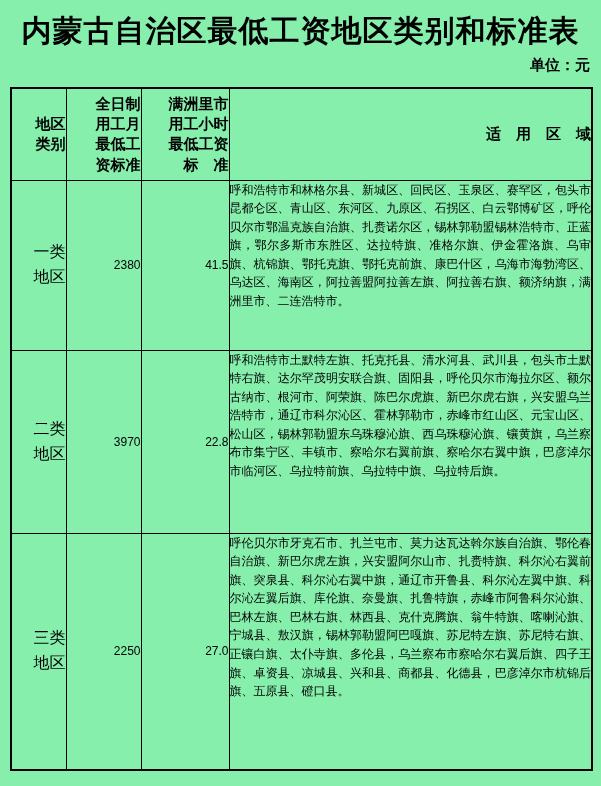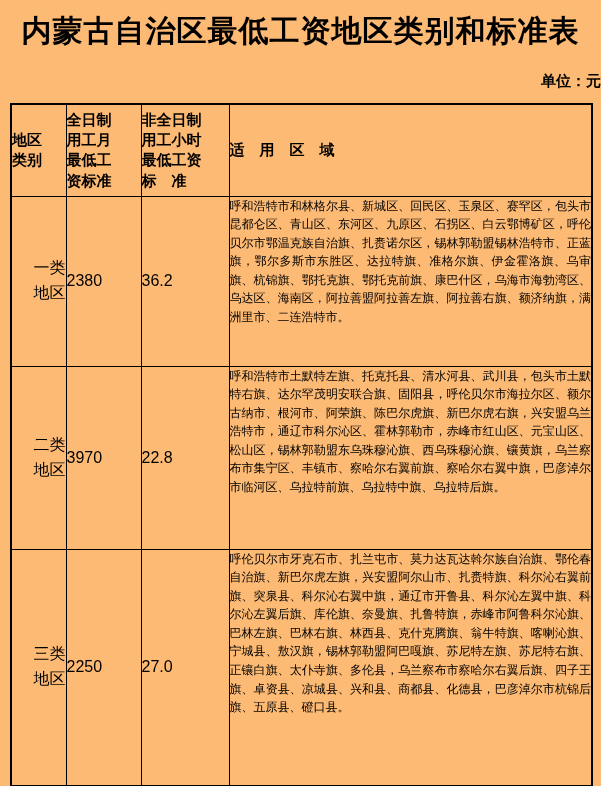--- a/index.html
+++ b/index.html
@@ -6,69 +6,70 @@
     margin: 0;
     padding: 0;
     background: #ffffff;
     color: #000000;
     font-family: "Liberation Sans", "DejaVu Sans", sans-serif;
   }
   .page {
     width: 601px;
     min-height: 786px;
     box-sizing: border-box;
-    background: #fdba74;
+    background: #86efac;
   }
   .title {
     margin: 0;
     padding-top: 14px;
     text-align: center;
     font-size: 30px;
     font-weight: bold;
     letter-spacing: 1px;
     line-height: 1.1;
   }
   .unit {
-    margin-top: 25px;
+    margin-top: 9px;
+    padding-right: 11px;
     text-align: right;
     font-size: 15px;
     font-weight: bold;
   }
   table.wage-table {
     margin: 12px 0 0 10px;
     width: 581px;
     border-collapse: collapse;
     border: 2px solid #000;
     table-layout: fixed;
   }
   table.wage-table th,
   table.wage-table td {
     border: 1px solid #000;
     padding: 0;
     box-sizing: border-box;
   }
   th.hdr {
     font-size: 15px;
     font-weight: bold;
-    text-align: left;
+    text-align: right;
     vertical-align: middle;
     white-space: pre-line;
     line-height: 1.35;
   }
   td.cat {
     font-size: 16px;
     font-weight: normal;
     text-align: right;
     vertical-align: middle;
     white-space: pre-line;
     line-height: 1.55;
   }
   td.num {
-    font-size: 16px;
-    text-align: left;
+    font-size: 12px;
+    text-align: right;
     vertical-align: middle;
   }
   td.regions {
     font-size: 12px;
     line-height: 18.6px;
     text-align: justify;
     text-justify: inter-character;
     vertical-align: top;
     padding: 1px 3px 2px 4px;
   }
@@ -94,33 +95,33 @@
       <col style="width:363px">
     </colgroup>
     <thead>
       <tr class="r-header">
         <th class="hdr">地区
 类别</th>
         <th class="hdr">全日制
 用工月
 最低工
 资标准</th>
-        <th class="hdr">非全日制
+        <th class="hdr">满洲里市
 用工小时
 最低工资
 标　准</th>
         <th class="hdr">适　用　区　域</th>
       </tr>
     </thead>
     <tbody>
       <tr class="r1">
         <td class="cat">一类
 地区</td>
         <td class="num">2380</td>
-        <td class="num">36.2</td>
+        <td class="num">41.5</td>
         <td class="regions">呼和浩特市和林格尔县、新城区、回民区、玉泉区、赛罕区，包头市昆都仑区、青山区、东河区、九原区、石拐区、白云鄂博矿区，呼伦贝尔市鄂温克族自治旗、扎赉诺尔区，锡林郭勒盟锡林浩特市、正蓝旗，鄂尔多斯市东胜区、达拉特旗、准格尔旗、伊金霍洛旗、乌审旗、杭锦旗、鄂托克旗、鄂托克前旗、康巴什区，乌海市海勃湾区、乌达区、海南区，阿拉善盟阿拉善左旗、阿拉善右旗、额济纳旗，满洲里市、二连浩特市。</td>
       </tr>
       <tr class="r2">
         <td class="cat">二类
 地区</td>
         <td class="num">3970</td>
         <td class="num">22.8</td>
         <td class="regions">呼和浩特市土默特左旗、托克托县、清水河县、武川县，包头市土默特右旗、达尔罕茂明安联合旗、固阳县，呼伦贝尔市海拉尔区、额尔古纳市、根河市、阿荣旗、陈巴尔虎旗、新巴尔虎右旗，兴安盟乌兰浩特市，通辽市科尔沁区、霍林郭勒市，赤峰市红山区、元宝山区、松山区，锡林郭勒盟东乌珠穆沁旗、西乌珠穆沁旗、镶黄旗，乌兰察布市集宁区、丰镇市、察哈尔右翼前旗、察哈尔右翼中旗，巴彦淖尔市临河区、乌拉特前旗、乌拉特中旗、乌拉特后旗。</td>
       </tr>
       <tr class="r3">

